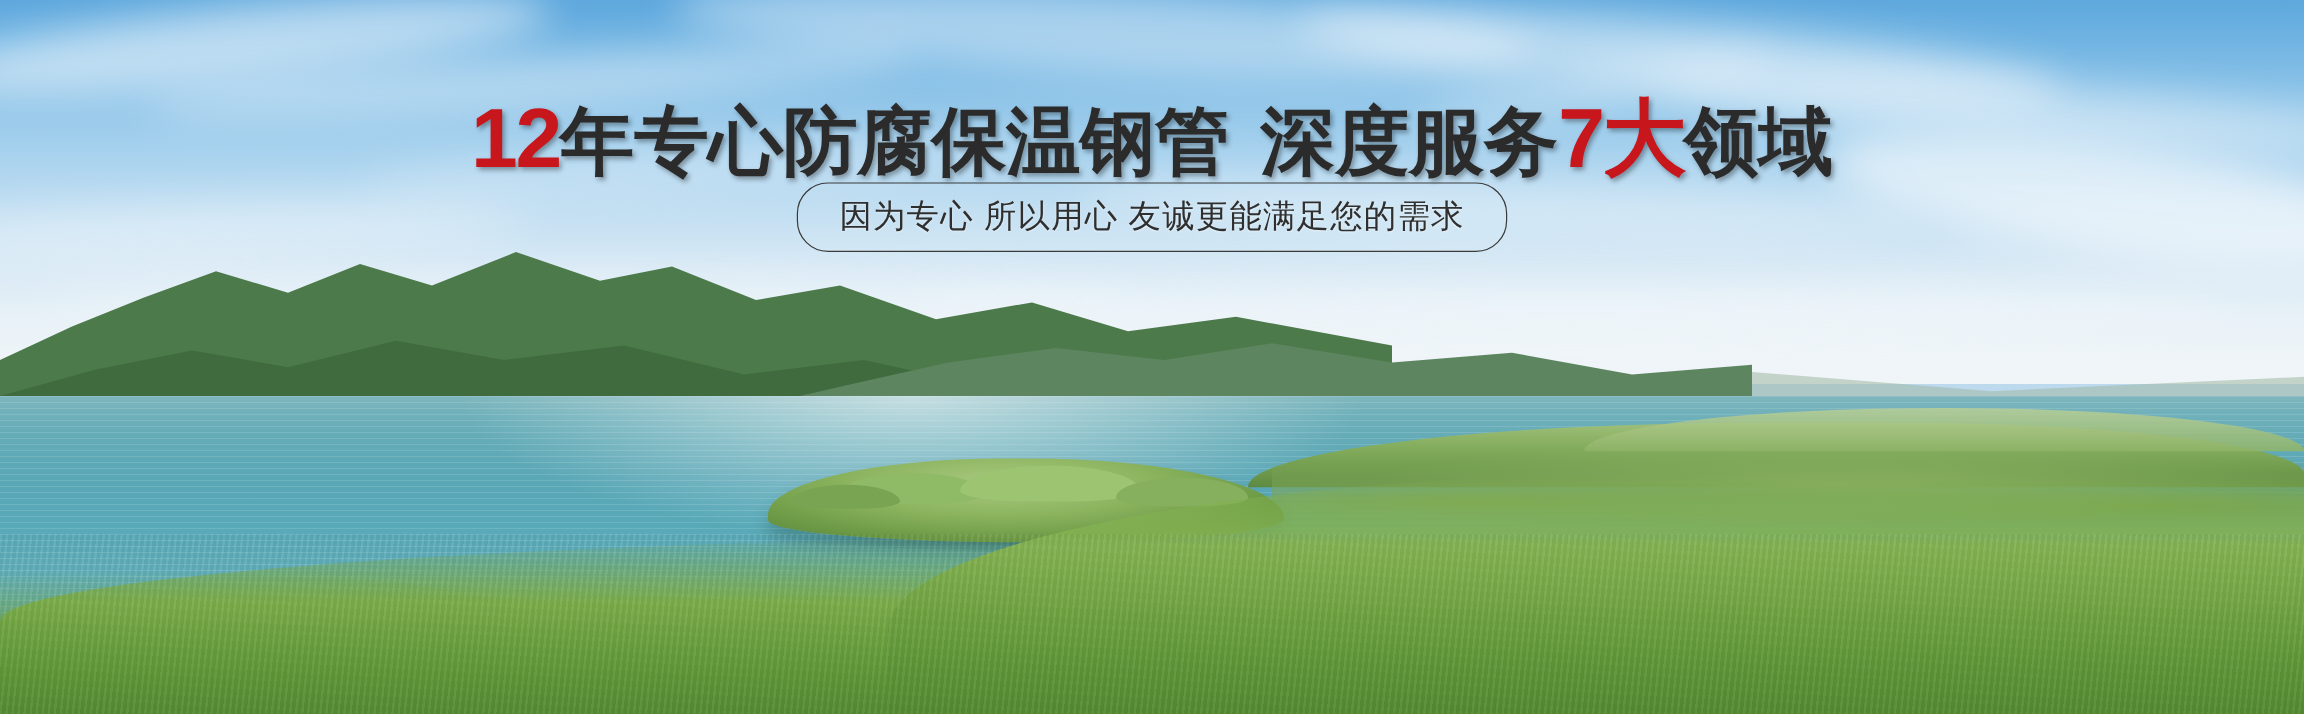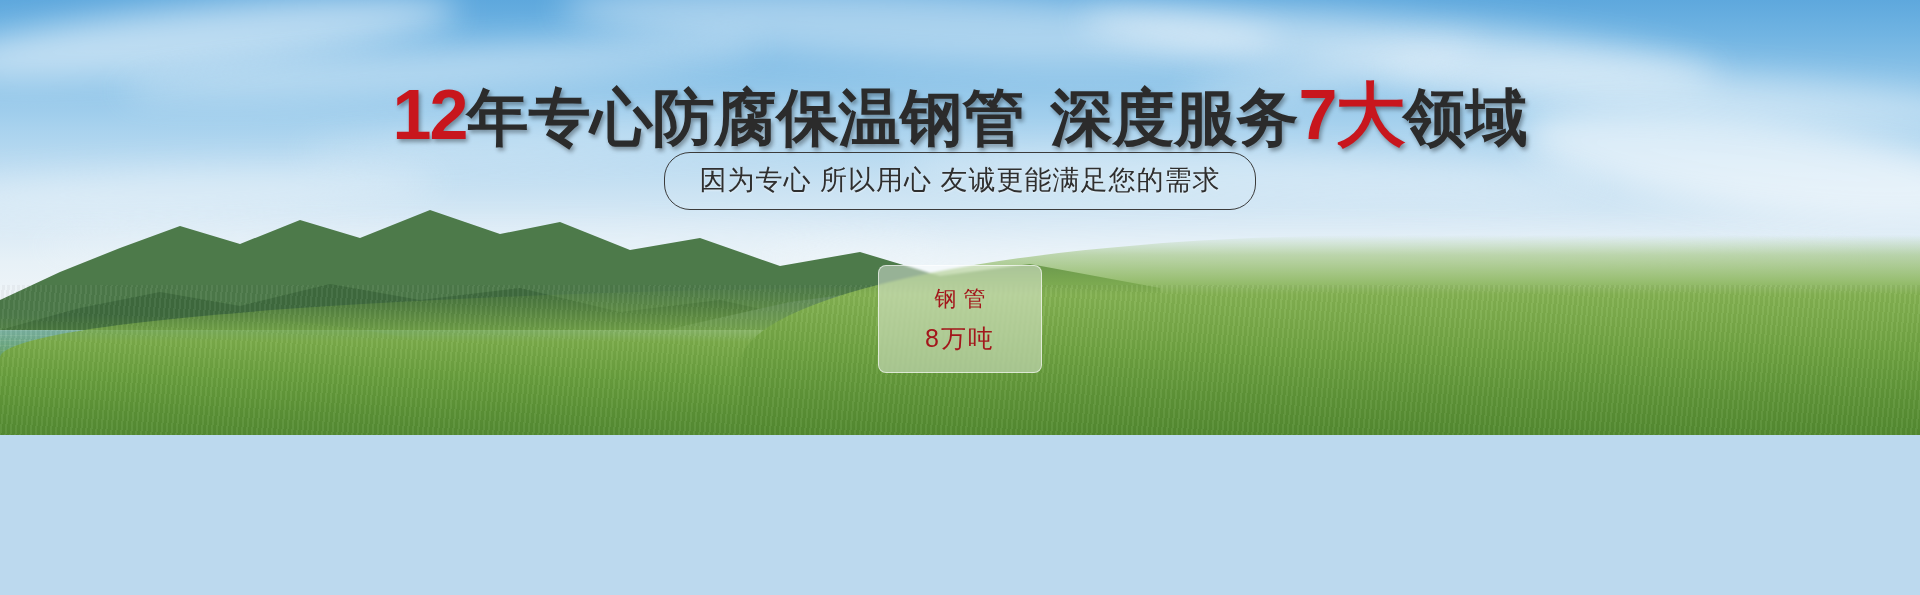--- a/index.html
+++ b/index.html
@@ -4,21 +4,21 @@
 <style>
   * { margin:0; padding:0; box-sizing:border-box; }
   html,body { width:1920px; height:595px; overflow:hidden; }
   body {
     font-family:"Liberation Sans", sans-serif;
     background:#bcd9ee;
   }
 
   #banner {
     position:relative;
-    width:1920px; height:435px;
+    width:1920px; height:595px;
     overflow:hidden;
   }
 
   
   .scene { position:absolute; inset:0; }
 
   
   .sky {
     position:absolute; left:0; top:0; width:1920px; height:320px;
     background:
@@ -332,22 +332,18 @@
     <div class="headline">
       <span class="num">12</span><span>年专心防腐保温钢管</span><span class="gap"></span><span>深度服务</span><span class="num">7大</span><span>领域</span>
     </div>
 
     <div class="subtitle-wrap">
       <div class="subtitle">因为专心 所以用心  友诚更能满足您的需求</div>
     </div>
 
     <div class="cards">
 
-      <div class="card">
-        <div class="label">钢管</div>
-        <div class="value"><span>8万吨</span></div>
-      </div>
 
 
 
     </div>
   </div>
 </div>
 
 </body></html>

